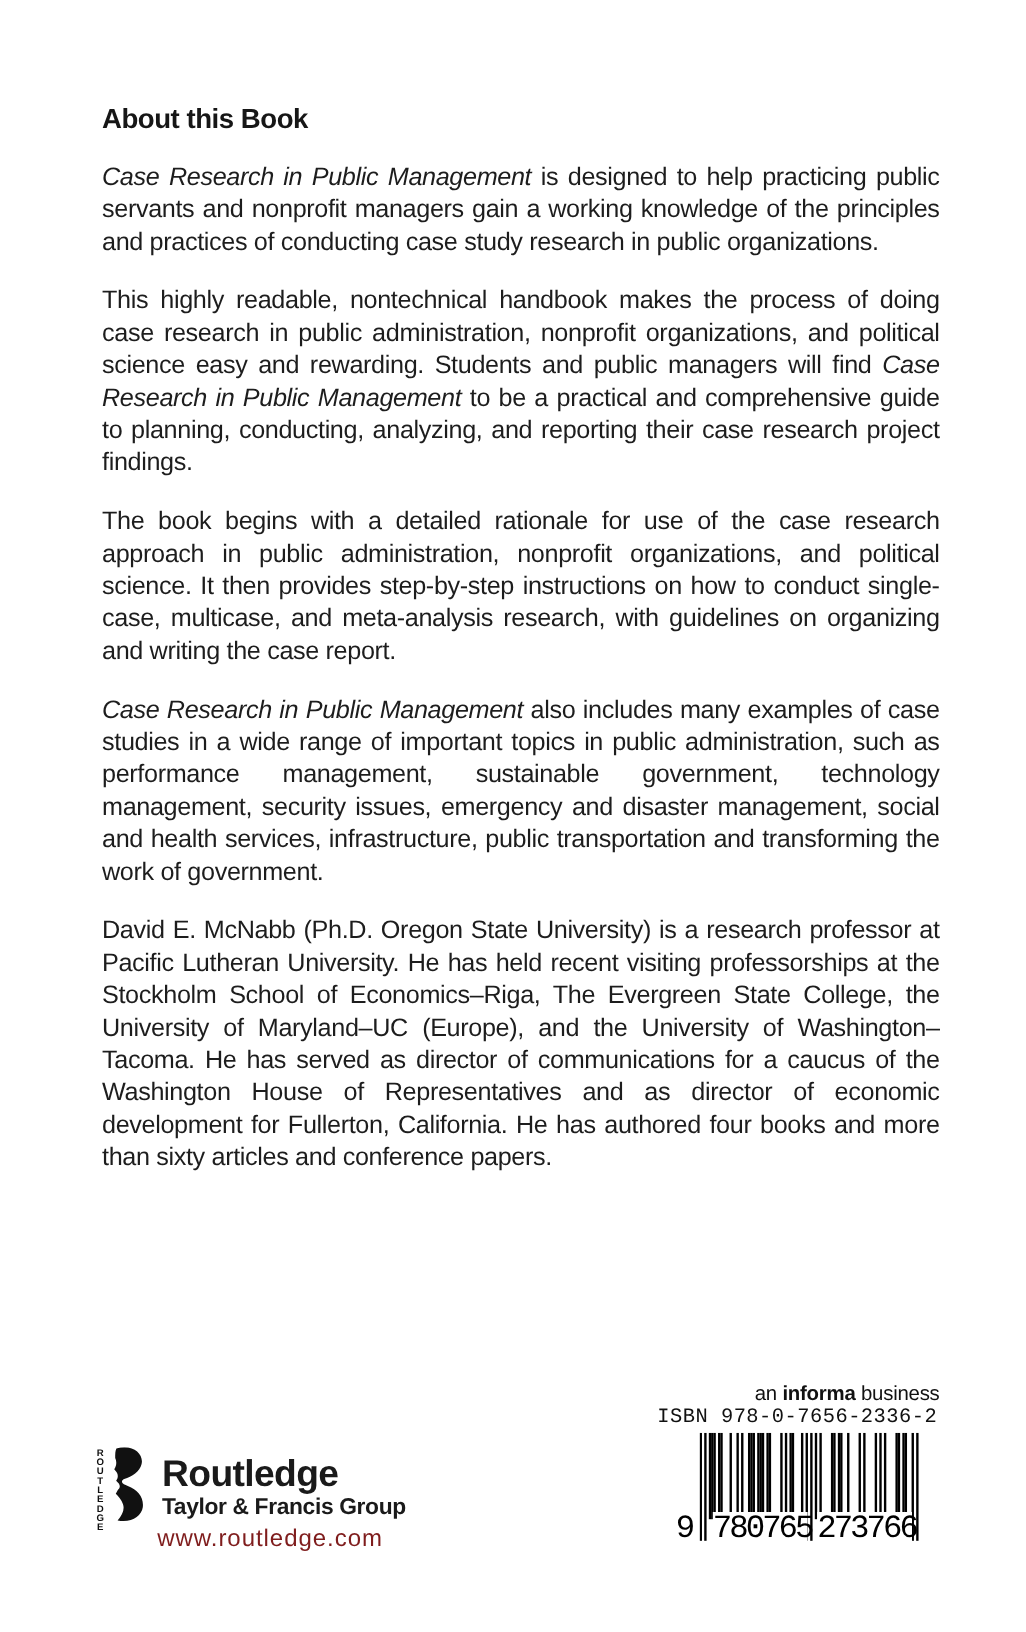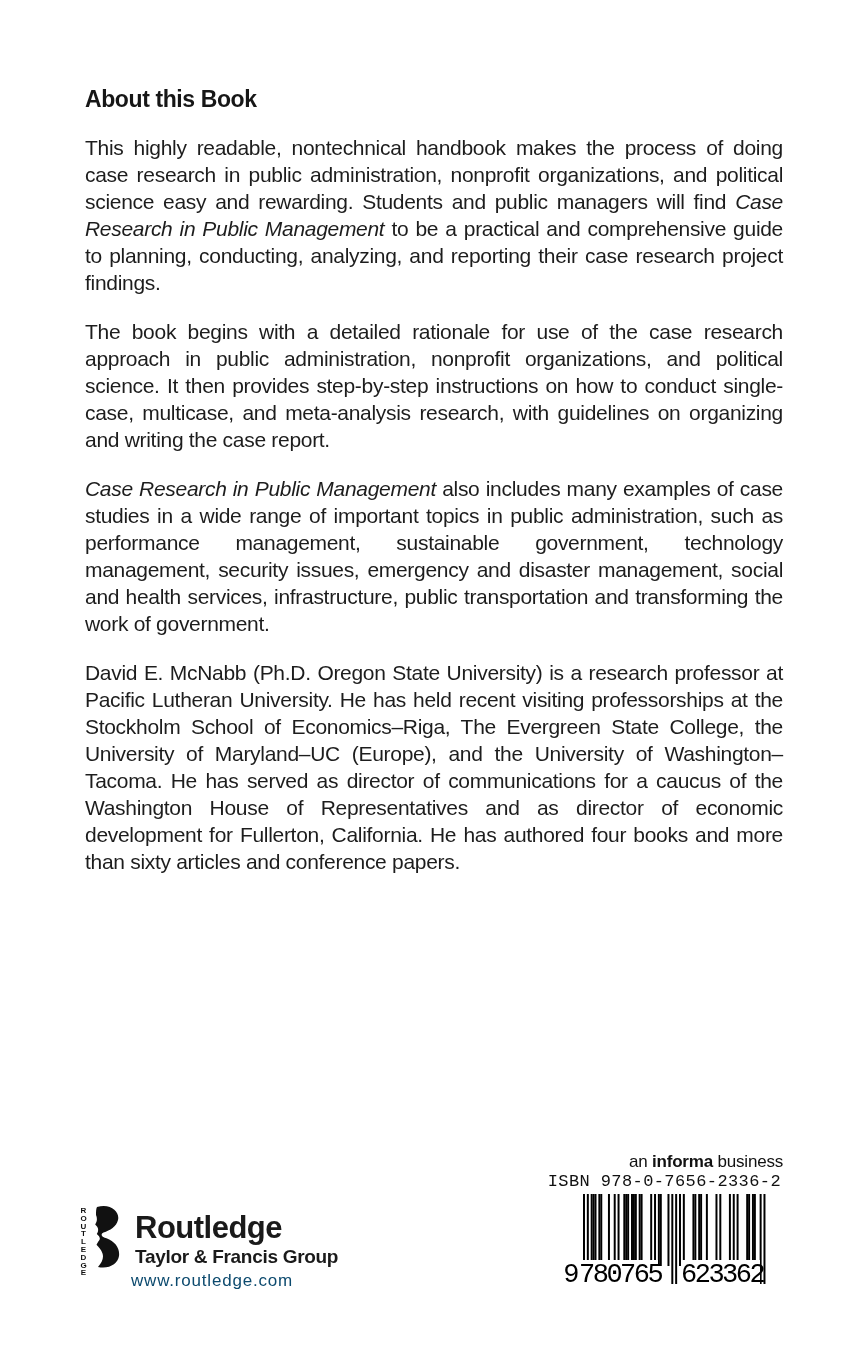--- a/index.html
+++ b/index.html
@@ -72,21 +72,21 @@
     top: 66px;
     font-family: "Liberation Mono", monospace;
     font-size: 27px;
     letter-spacing: -2.5px;
     color: #000;
     background: #fff;
     line-height: 30px;
     text-align: center;
   }
   .bc-first { left: 0px; width: 20px; background: transparent; }
-  .bc-left  { left: 19px; width: 79px; }
+  .bc-left  { left: 34px; width: 79px; }
   .bc-right { left: 121px; width: 79px; }
 
   .routledge-logo {
     position: absolute;
     left: 78px;
     top: 1206px;
     display: flex;
     align-items: center;
   }
   .logo-mark { display: flex; height: 62px; }
@@ -114,34 +114,35 @@
     font-size: 19px;
     font-weight: 700;
     letter-spacing: -0.3px;
     color: #1a1a1a;
     margin-top: 3px;
   }
   .website-url {
     position: absolute;
     left: 131px;
     top: 1271px;
-    font-size: 17px;
+    font-size: 20px;
     letter-spacing: 0.8px;
-    color: #0c4a6e;
+    color: #7f1d1d;
   }
 </style>
 </head>
 <body>
 
 <div class="page">
 
   <div class="content">
 
     <h2 class="section-heading">About this Book</h2>
 
+    <p class="body-para"><span class="book-title">Case Research in Public Management</span><span> is designed to help practicing public servants and nonprofit managers gain a working knowledge of the principles and practices of conducting case study research in public organizations.</span></p>
 
     <p class="body-para"><span>This highly readable, nontechnical handbook makes the process of doing case research in public administration, nonprofit organizations, and political science easy and rewarding. Students and public managers will find </span><span class="book-title">Case Research in Public Management</span><span> to be a practical and comprehensive guide to planning, conducting, analyzing, and reporting their case research project findings.</span></p>
 
     <p class="body-para">The book begins with a detailed rationale for use of the case research approach in public administration, nonprofit organizations, and political science. It then provides step-by-step instructions on how to conduct single-case, multicase, and meta-analysis research, with guidelines on organizing and writing the case report.</p>
 
     <p class="body-para"><span class="book-title">Case Research in Public Management</span><span> also includes many examples of case studies in a wide range of important topics in public administration, such as performance management, sustainable government, technology management, security issues, emergency and disaster management, social and health services, infrastructure, public transportation and transforming the work of government.</span></p>
 
 
     <p class="body-para">David E. McNabb (Ph.D. Oregon State University) is a research professor at Pacific Lutheran University. He has held recent visiting professorships at the Stockholm School of Economics–Riga, The Evergreen State College, the University of Maryland–UC (Europe), and the University of Washington–Tacoma. He has served as director of communications for a caucus of the Washington House of Representatives and as director of economic development for Fullerton, California. He has authored four books and more than sixty articles and conference papers.</p>
   </div>
@@ -191,21 +192,21 @@
         <rect x="153.60" y="0" width="1.98" height="72"></rect>
         <rect x="163.20" y="0" width="1.98" height="72"></rect>
         <rect x="165.12" y="0" width="1.98" height="72"></rect>
         <rect x="168.96" y="0" width="1.98" height="72"></rect>
         <rect x="170.88" y="0" width="1.98" height="72"></rect>
         <rect x="176.64" y="0" width="1.98" height="90"></rect>
         <rect x="180.48" y="0" width="1.98" height="90"></rect>
       </svg>
     <div class="barcode-digit bc-first">9</div>
     <div class="barcode-digit bc-left">780765</div>
-    <div class="barcode-digit bc-right">623362</div>
+    <div class="barcode-digit bc-right">273766</div>
   </div>
 
   <div class="routledge-logo">
     <div class="logo-mark">
       <div class="logo-vertical">ROUTLEDGE</div>
       <div class="logo-shape">
         <svg width="36" height="62" viewBox="0 0 36 62">
           <path fill="#111" d="M8,1 C22,-3 31,6 29,14 C27.5,20.5 21,24.5 14.5,26.5 C13,27.2 12.5,28 12.7,29.2
                C13,30.6 15,31.3 17.5,32.3 C26,35.5 31,42 30,50 C29,57.5 20,63.5 9,61
                C13,56.5 15,52 13.5,47.5 C12.3,43.8 9.5,41 7.5,38.8 L9.3,35.5

